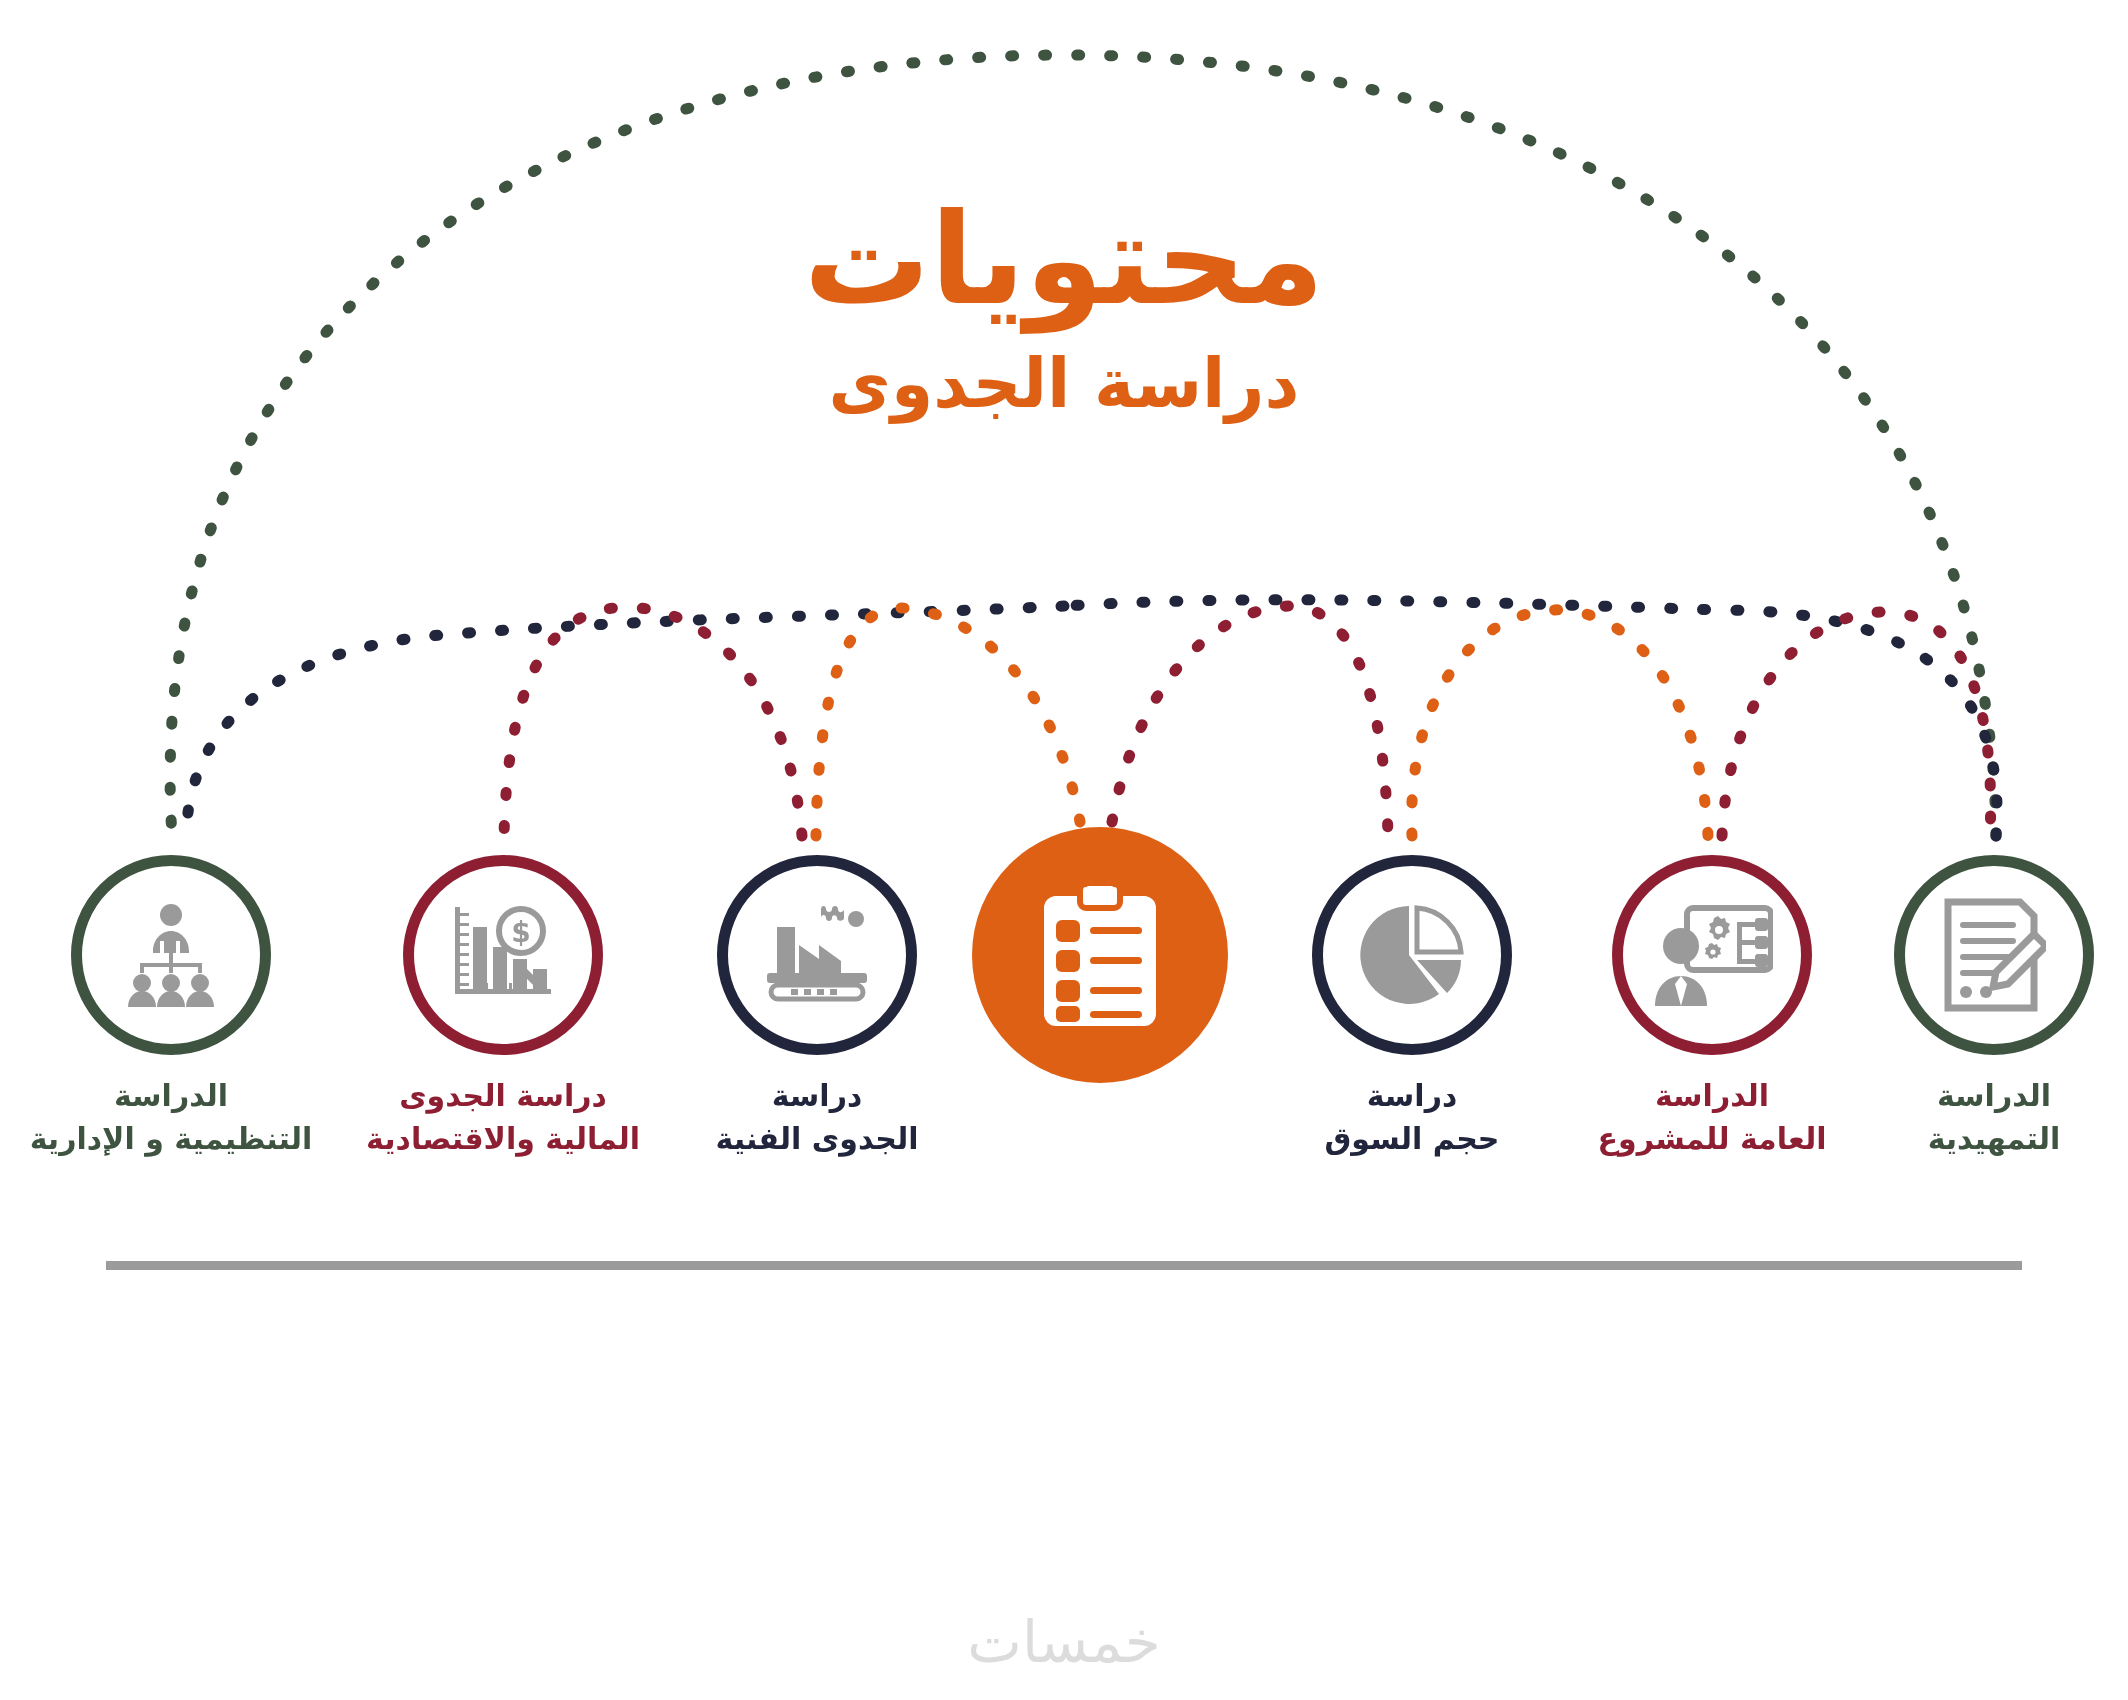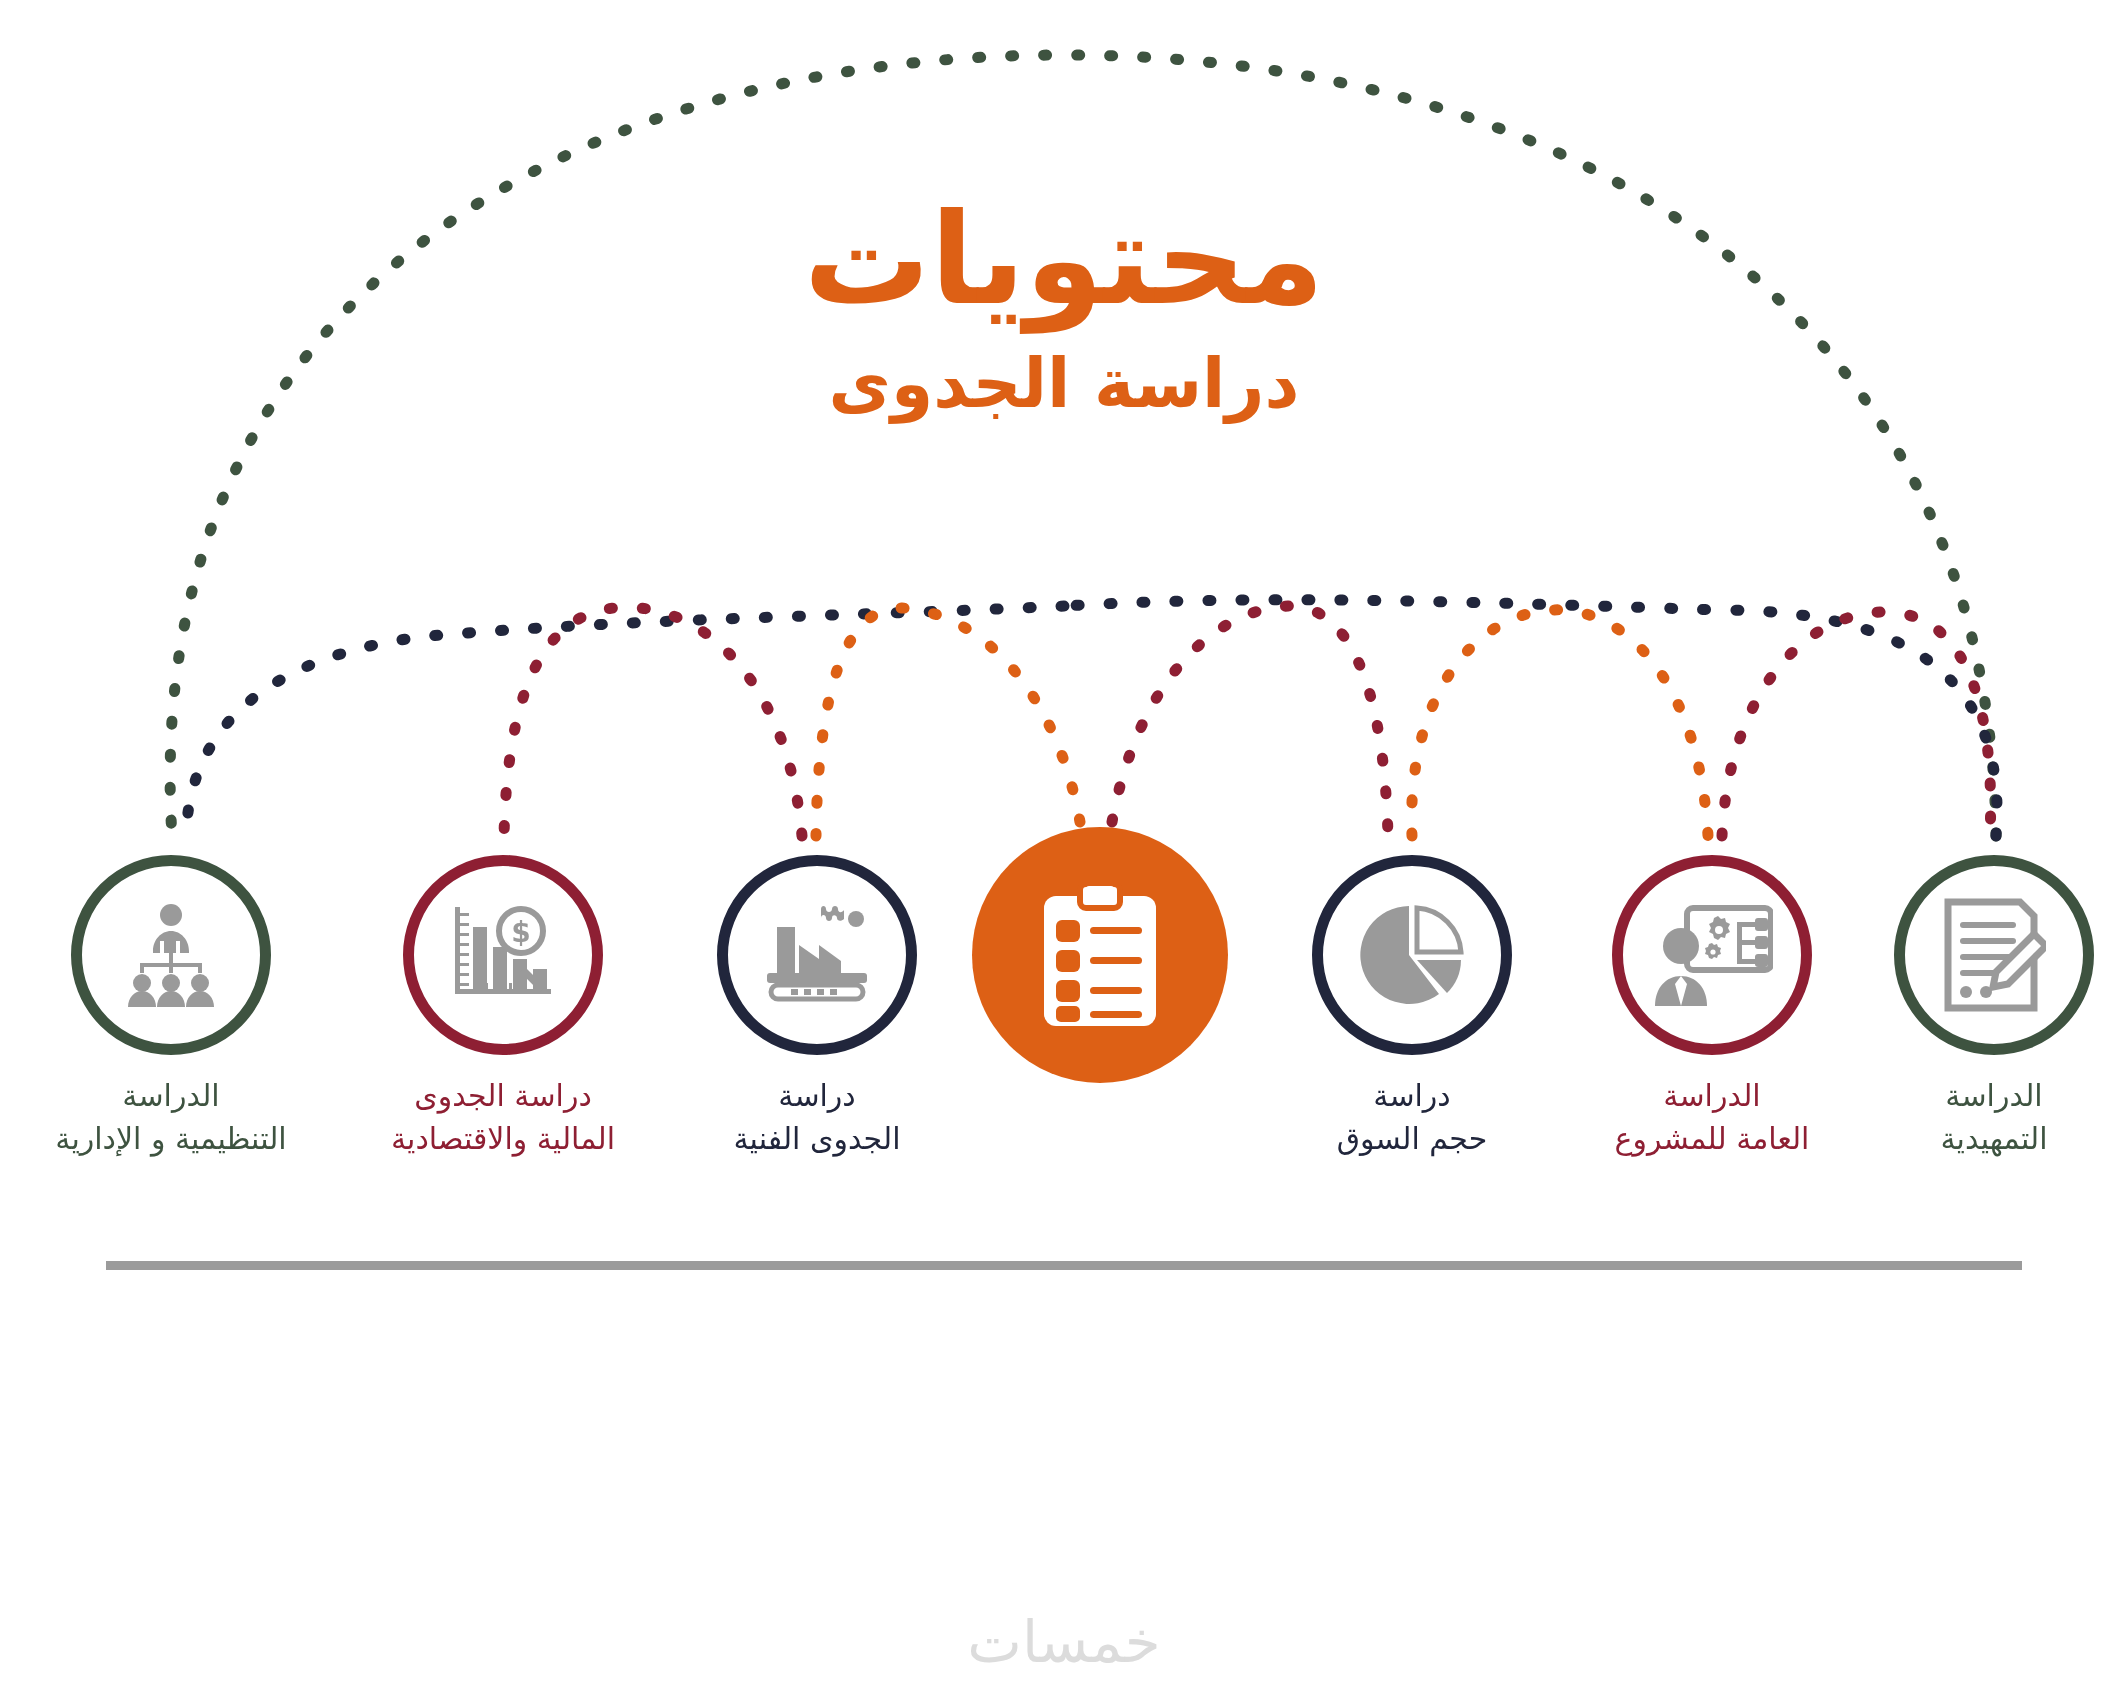--- a/index.html
+++ b/index.html
@@ -90,21 +90,21 @@
     height: 256px;
     border: none;
     background: #DD6015;
     margin-top: -28px;
   }
   .ring svg { display: block; }
   .node-label {
     margin-top: 20px;
     font-size: 30px;
     line-height: 1.42;
-    font-weight: 400;
+    font-weight: 700;
     color: #3E5340;
     white-space: pre-line;
     letter-spacing: 0px;
   }
 
   
   #base-rule {
     position: absolute;
     left: 106px;
     top: 1261px;

